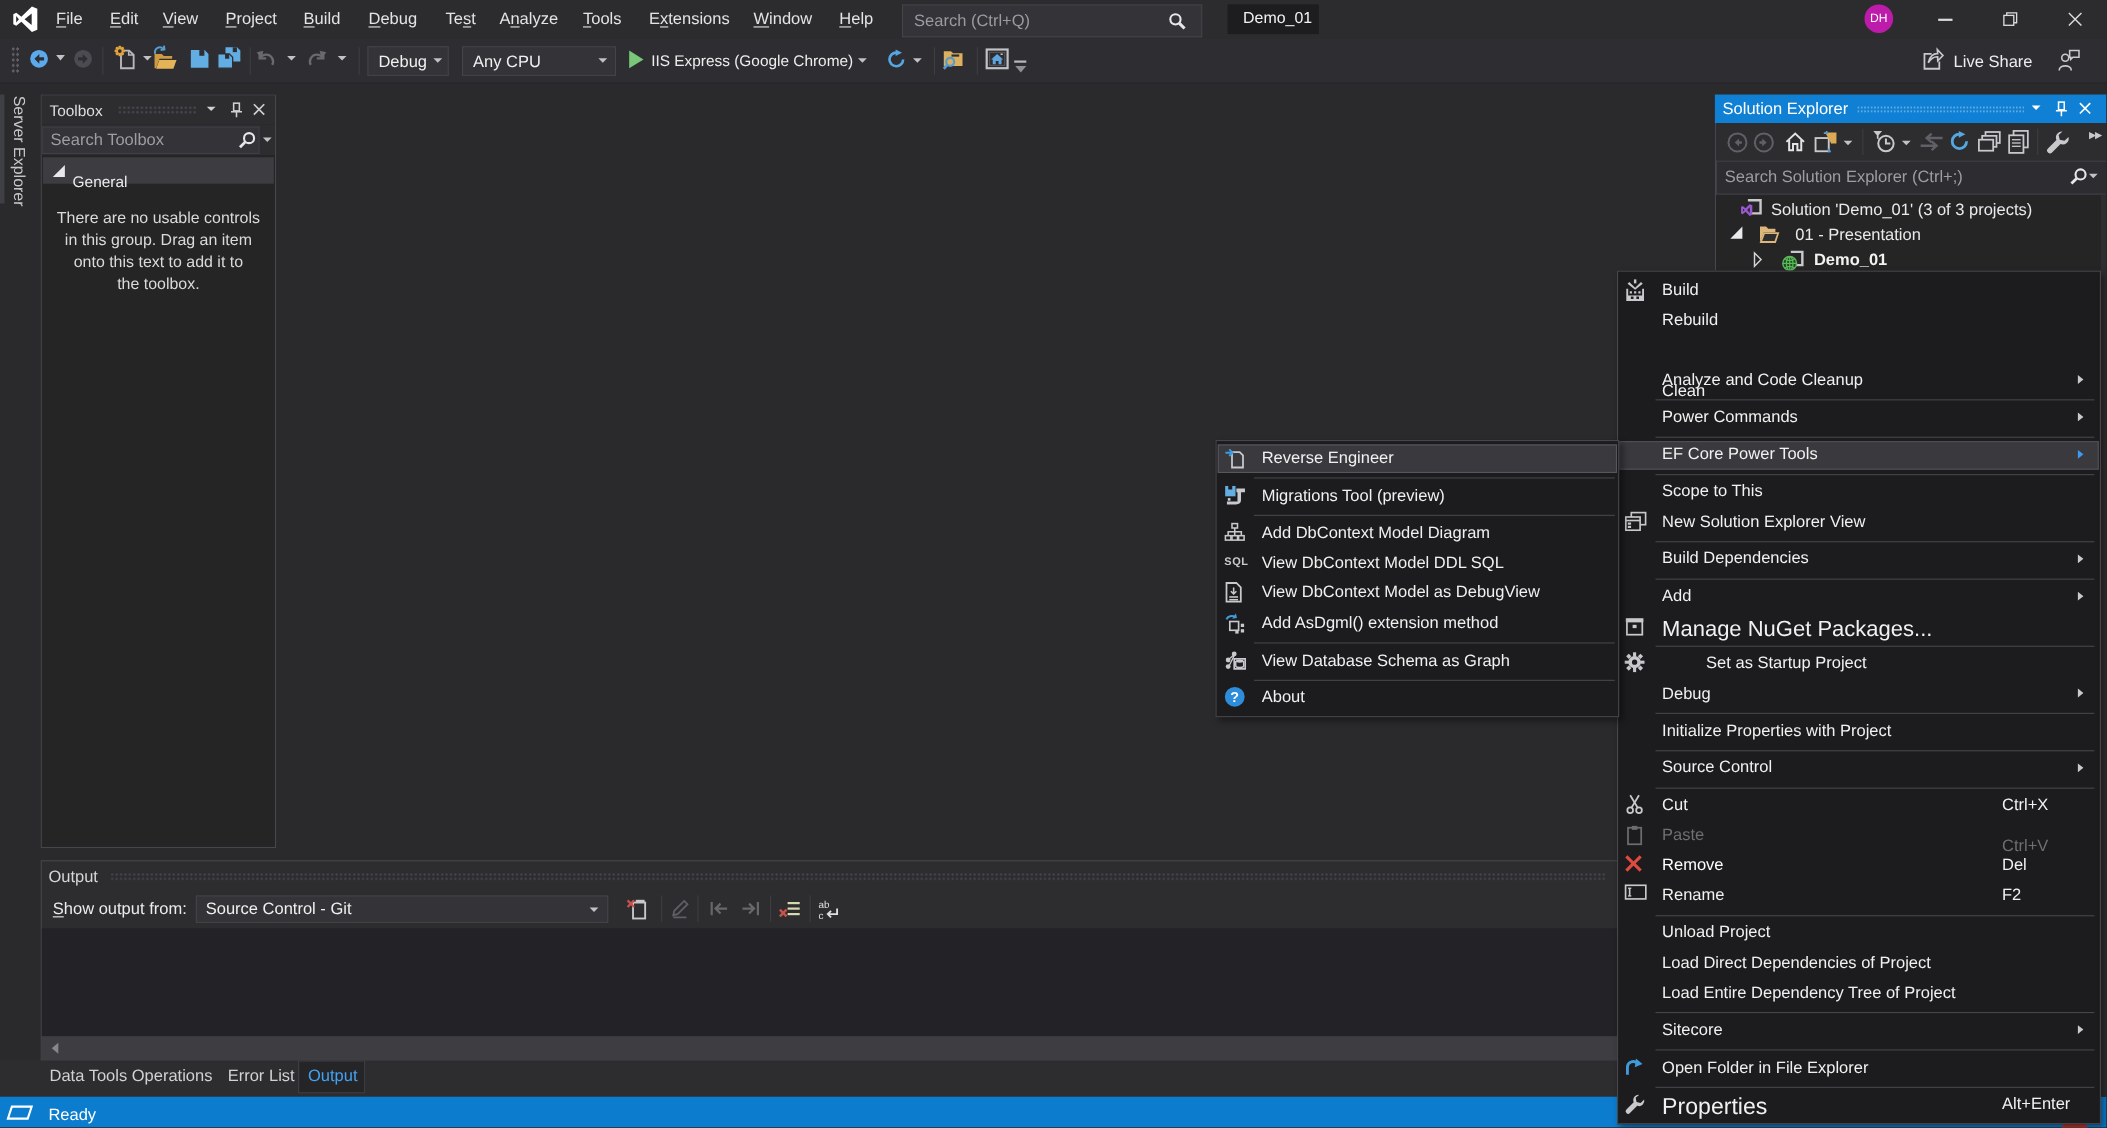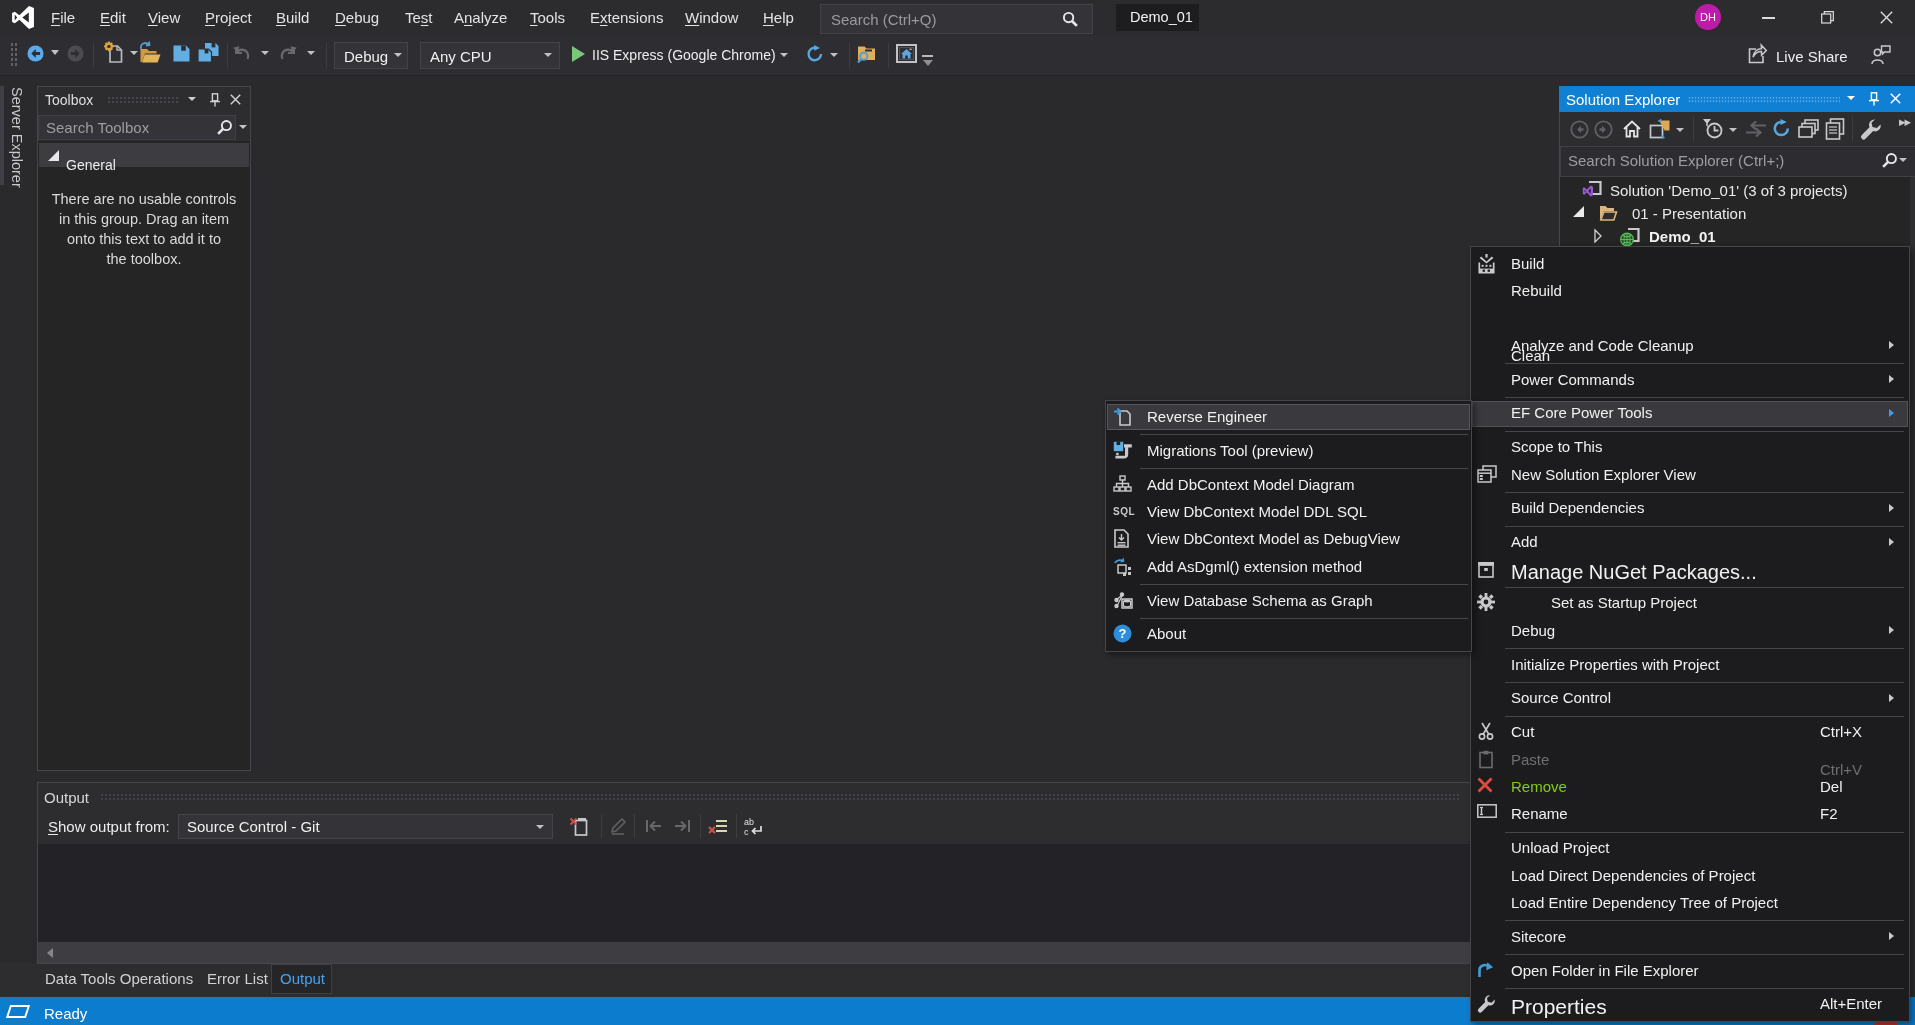--- a/index.html
+++ b/index.html
@@ -393,21 +393,21 @@
 <svg class="abs" style="left:1477px;top:750px" width="18" height="18" viewBox="0 0 18 18">
   <rect x="3" y="2.5" width="12" height="15" fill="none" stroke="#6b6b70" stroke-width="1.6"></rect>
   <rect x="6.5" y="0.8" width="5" height="3.6" fill="#6b6b70"></rect>
   </svg>
 <div class="txt" style="left:1511px;top:750.6px;font-size:15px;color:#6e6e73;">Paste</div>
 <div class="txt" style="left:1820px;top:750.6px;font-size:15px;color:#6e6e73;margin-top:10px;">Ctrl+V</div>
 <svg class="abs" style="left:1477px;top:777px" width="16" height="16" viewBox="0 0 16 16">
   <line x1="1.5" y1="1.5" x2="14.5" y2="14.5" stroke="#e04a3f" stroke-width="2.8"></line>
   <line x1="14.5" y1="1.5" x2="1.5" y2="14.5" stroke="#e04a3f" stroke-width="2.8"></line>
   </svg>
-<div class="txt" style="left:1511px;top:778.0px;font-size:15px;color:#84cc16;">Remove</div>
+<div class="txt" style="left:1511px;top:778.0px;font-size:15px;color:#ffffff;">Remove</div>
 <div class="txt" style="left:1820px;top:778.0px;font-size:15px;color:#f1f1f1;">Del</div>
 <svg class="abs" style="left:1477px;top:804px" width="20" height="14" viewBox="0 0 20 14">
   <rect x="0.8" y="0.8" width="18.4" height="12.4" fill="none" stroke="#c9c9cd" stroke-width="1.5"></rect>
   <line x1="4.5" y1="3.5" x2="4.5" y2="10.5" stroke="#c9c9cd" stroke-width="1.5"></line>
   <line x1="3" y1="3.5" x2="6" y2="3.5" stroke="#c9c9cd" stroke-width="1.2"></line>
   <line x1="3" y1="10.5" x2="6" y2="10.5" stroke="#c9c9cd" stroke-width="1.2"></line>
   </svg>
 <div class="txt" style="left:1511px;top:805.4px;font-size:15px;color:#f1f1f1;">Rename</div>
 <div class="txt" style="left:1820px;top:805.4px;font-size:15px;color:#f1f1f1;">F2</div>
 <div class="txt" style="left:1511px;top:839.2px;font-size:15px;color:#f1f1f1;">Unload Project</div>

